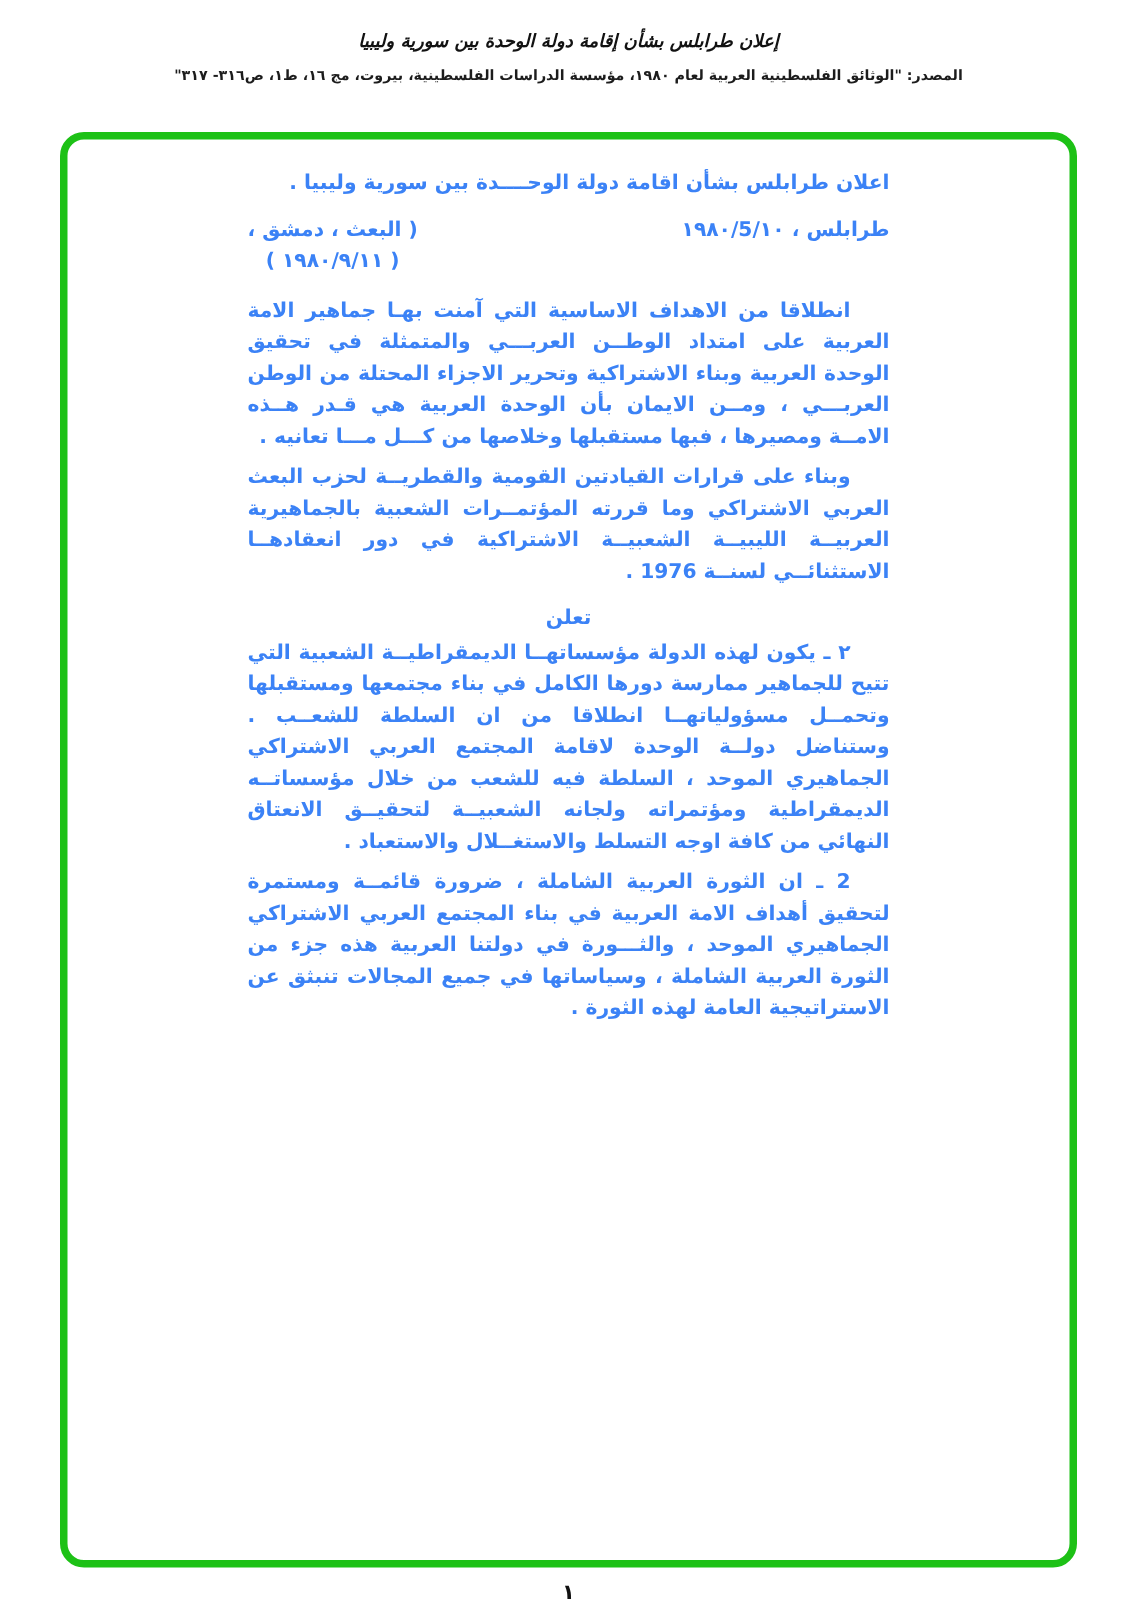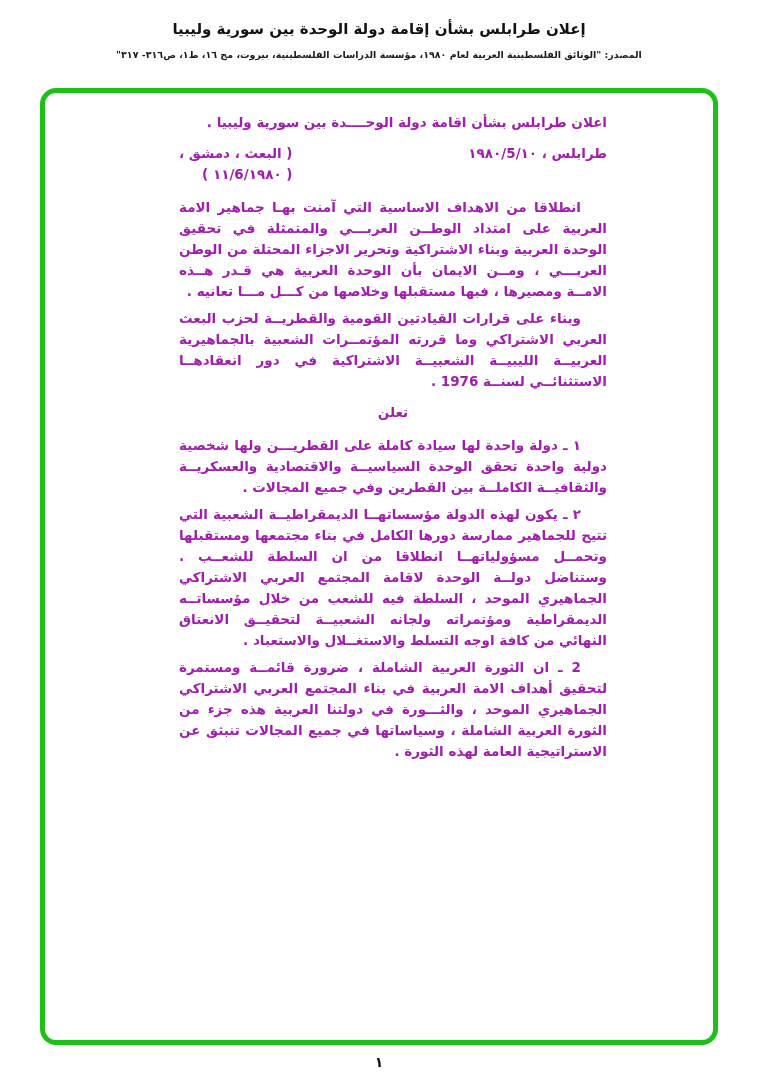--- a/index.html
+++ b/index.html
@@ -17,23 +17,24 @@
   }
 
   .header {
     position: absolute;
     top: 20px;
     left: 0; right: 0;
     text-align: center;
     color: #121212;
   }
   .header-title {
-    font-size: 15px;
+    font-size: 12px;
     font-weight: 700;
     letter-spacing: 0.2px;
+    font-style: italic;
   }
   .header-source {
     margin-top: 11px;
     font-size: 9.5px;
     font-weight: 700;
     color: #1c1c1c;
     white-space: nowrap;
   }
 
   .green-box {
@@ -43,54 +44,55 @@
     width: 678px;
     height: 957px;
     border: 5px solid #1dc116;
     border-radius: 16px;
     background: transparent;
   }
 
   .content {
     position: absolute;
     top: 112px;
-    right: 151px;
+    right: 165px;
     width: 428px;
-    color: #a21caf;
+    color: #3b82f6;
     font-size: 13.5px;
     font-weight: 700;
     line-height: 21px;
     text-align: justify;
   }
 
   .doc-title {
     margin-bottom: 10px;
     text-align: justify;
   }
 
   .dateline {
     display: flex;
     justify-content: space-between;
     align-items: flex-start;
     margin-bottom: 12px;
   }
   .dateline .pub {
     display: inline-block;
+    text-align: center;
   }
   .dateline .pub span { display: block; }
 
   .content p.para {
     margin-bottom: 6px;
     text-indent: 26px;
   }
 
   .center-heading {
     text-align: center;
     text-indent: 0 !important;
-    margin: 10px 0 12px 0;
+    margin: 10px 0 2px 0;
     font-weight: 700;
   }
 
   .page-number {
     position: absolute;
     bottom: 8px;
     left: 0; right: 0;
     text-align: center;
     font-size: 14px;
     font-weight: 700;
@@ -110,32 +112,31 @@
   <div class="green-box"></div>
 
   <div class="content">
 
     <p class="doc-title">اعلان طرابلس بشأن اقامة دولة الوحــــدة بين سورية وليبيا .</p>
 
     <div class="dateline">
       <span>طرابلس ، ١٩٨٠/5/١٠</span>
       <span class="pub">
         <span>( البعث ، دمشق ،</span>
-        <span>( ١٩٨٠/6/١١ )</span>
+        <span>( ١٩٨٠/٩/١١ )</span>
       </span>
     </div>
 
     <p class="para">انطلاقا من الاهداف الاساسية التي آمنت بهـا جماهير الامة العربية على امتداد الوطــن العربـــي والمتمثلة في تحقيق الوحدة العربية وبناء الاشتراكية وتحرير الاجزاء المحتلة من الوطن العربـــي ، ومــن الايمان بأن الوحدة العربية هي قـدر هــذه الامــة ومصيرها ، فبها مستقبلها وخلاصها من كـــل مـــا تعانيه .</p>
 
     <p class="para">وبناء على قرارات القيادتين القومية والقطريــة لحزب البعث العربي الاشتراكي وما قررته المؤتمــرات الشعبية بالجماهيرية العربيــة الليبيــة الشعبيــة الاشتراكية في دور انعقادهــا الاستثنائــي لسنــة 1976 .</p>
 
     <p class="center-heading">تعلن</p>
 
 
-    <p class="para">١ ـ دولة واحدة لها سيادة كاملة على القطريـــن ولها شخصية دولية واحدة تحقق الوحدة السياسيــة والاقتصادية والعسكريــة والثقافيــة الكاملــة بين القطرين وفي جميع المجالات .</p>
 
     <p class="para">٢ ـ يكون لهذه الدولة مؤسساتهــا الديمقراطيــة الشعبية التي تتيح للجماهير ممارسة دورها الكامل في بناء مجتمعها ومستقبلها وتحمــل مسؤولياتهــا انطلاقا من ان السلطة للشعــب . وستناضل دولــة الوحدة لاقامة المجتمع العربي الاشتراكي الجماهيري الموحد ، السلطة فيه للشعب من خلال مؤسساتــه الديمقراطية ومؤتمراته ولجانه الشعبيــة لتحقيــق الانعتاق النهائي من كافة اوجه التسلط والاستغــلال والاستعباد .</p>
 
     <p class="para">2 ـ ان الثورة العربية الشاملة ، ضرورة قائمــة ومستمرة لتحقيق أهداف الامة العربية في بناء المجتمع العربي الاشتراكي الجماهيري الموحد ، والثـــورة في دولتنا العربية هذه جزء من الثورة العربية الشاملة ، وسياساتها في جميع المجالات تنبثق عن الاستراتيجية العامة لهذه الثورة .</p>
 
 
   </div>
 
   <div class="page-number">١</div>
 

